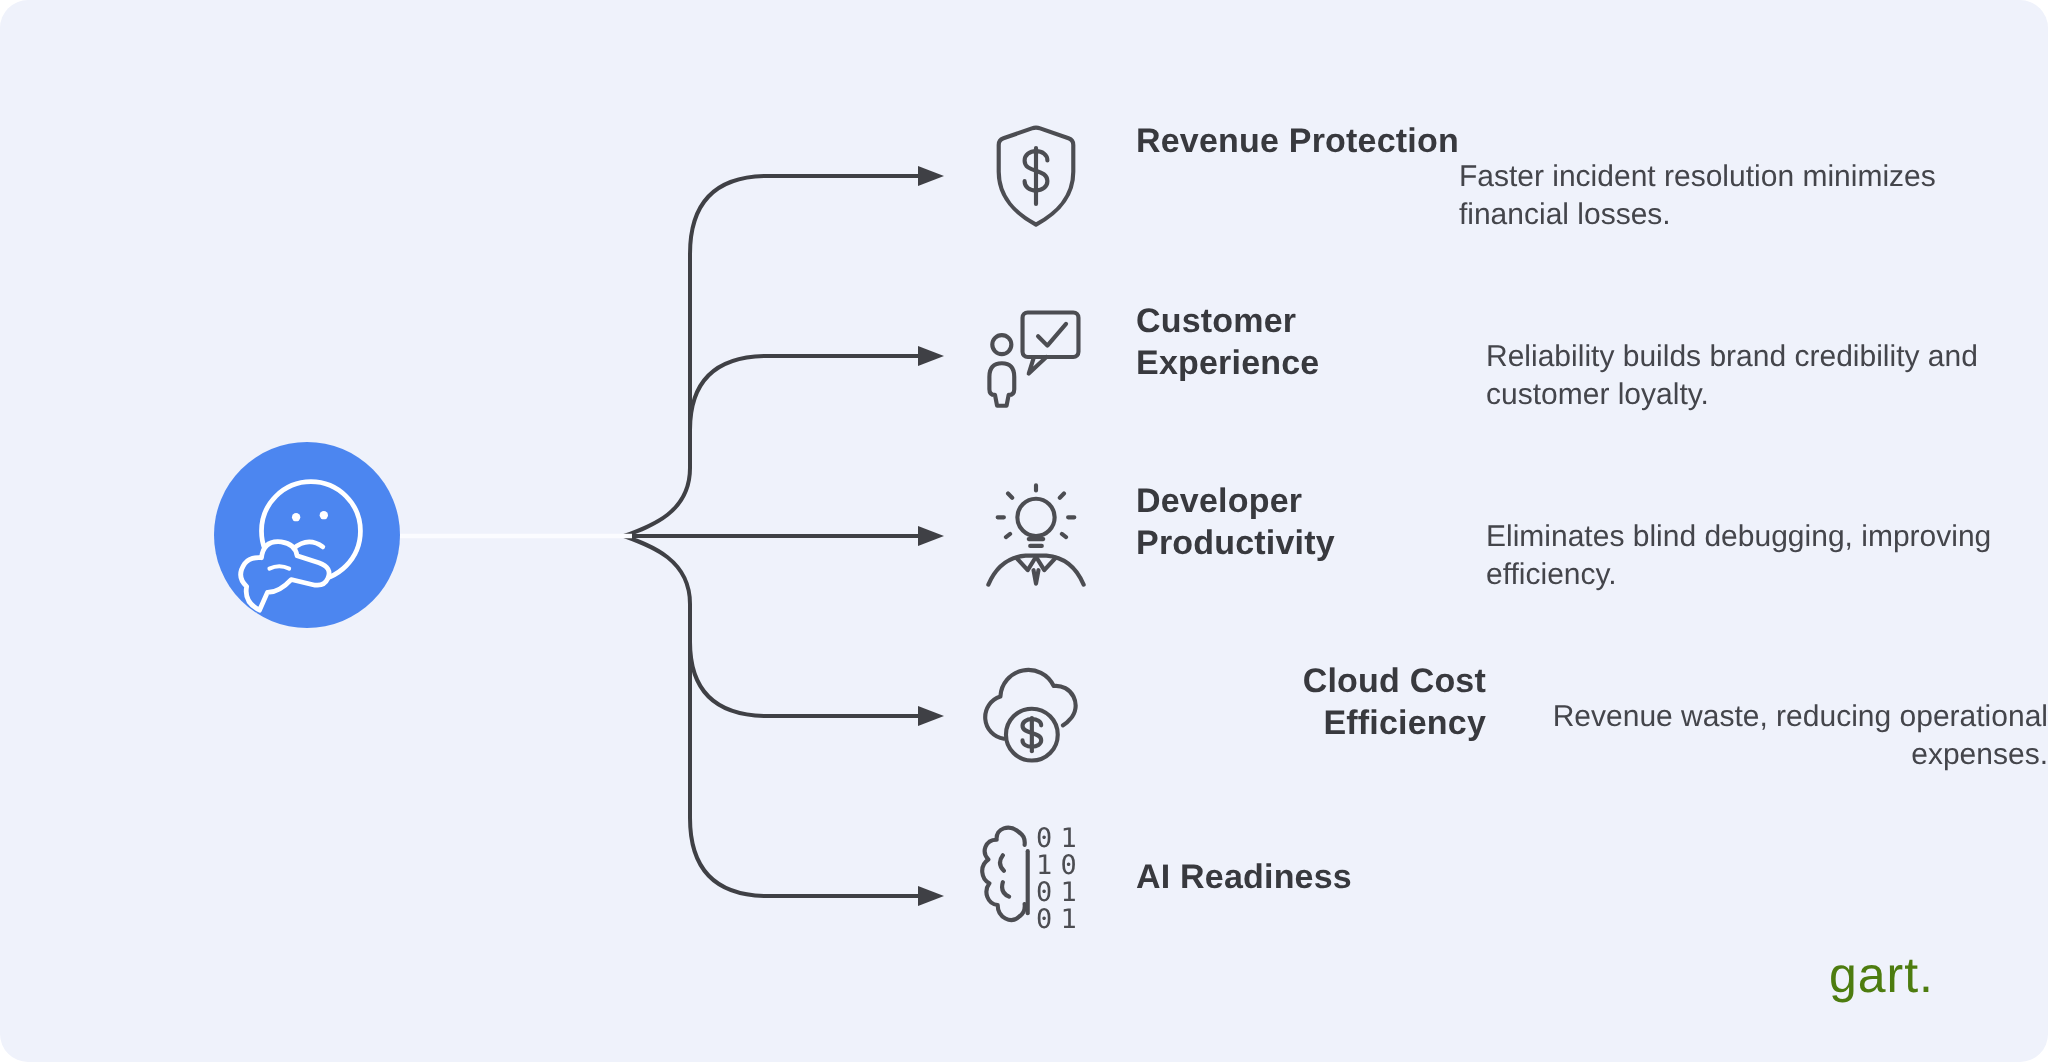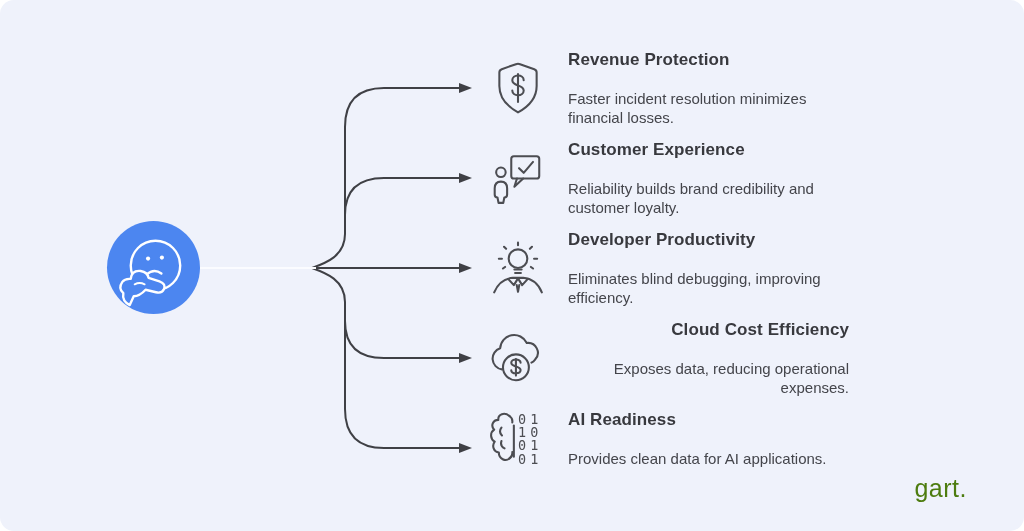--- a/index.html
+++ b/index.html
@@ -4,21 +4,21 @@
 <style>
   html,body{margin:0;padding:0;background:#ffffff;font-family:"Liberation Sans",sans-serif;}
   .canvas{position:relative;width:1024px;height:531px;background:#eff2fb;border-radius:14px;overflow:hidden;}
   .connector-svg{position:absolute;left:0;top:0;width:1024px;height:531px;pointer-events:none;}
 
   .center-node{position:absolute;left:107px;top:221px;width:93px;height:93px;border-radius:50%;
     background:#4c86f0;display:flex;align-items:center;justify-content:center;}
 
   .item{position:absolute;left:489px;height:90px;display:flex;align-items:center;gap:21px;}
   .item-icon{width:58px;height:58px;flex-shrink:0;}
-  .item-text{display:flex;flex-direction:column;}
+  .item-text{display:flex;flex-direction:row;}
   .item-title{font-size:17px;font-weight:700;color:#38393e;letter-spacing:.1px;line-height:21px;}
   .item-desc{font-size:15px;color:#44454b;line-height:19px;max-width:281px;margin-top:19px;}
 
   .logo{position:absolute;right:57px;bottom:30px;font-size:25px;font-weight:400;
     color:#4d7c0f;letter-spacing:.5px;line-height:1;}
 
   .ic{stroke:#4c4d52;stroke-width:2;fill:none;stroke-linecap:round;stroke-linejoin:round;}
   .ic-fillbg{fill:#eff2fb;}
   .bin{font-family:"DejaVu Sans Mono","Liberation Mono",monospace;font-size:13px;fill:#4c4d52;letter-spacing:4px;}
 </style>
@@ -108,34 +108,33 @@
 
   <div class="item" style="top:313px;text-align:right;">
     <svg class="item-icon" viewBox="0 0 56 56">
       <path class="ic" d="M12.5 39 A10.5 10.5 0 0 1 10.8 18.6 A13.5 13.5 0 0 1 36.5 13.5 A9.5 9.5 0 0 1 44.5 29.5 Q43 31.5 41 32.5"></path>
       <circle class="ic ic-fillbg" cx="26" cy="37" r="12.5" style="fill:#eff2fb"></circle>
       <path class="ic" d="M26 29 V45"></path>
       <path class="ic" d="M30.5 32.5 C30.5 30.6 28.5 29.5 26 29.5 C23.5 29.5 21.5 30.8 21.5 32.7 C21.5 34.8 23.7 35.5 26 36.2 C28.3 36.9 30.5 37.6 30.5 39.7 C30.5 41.6 28.5 42.8 26 42.8 C23.5 42.8 21.5 41.7 21.5 39.8"></path>
     </svg>
     <div class="item-text">
       <div class="item-title">Cloud Cost Efficiency</div>
-      <div class="item-desc">Exposes data, reducing operational expenses.</div>
+      <div class="item-desc">Revenue waste, reducing operational expenses.</div>
     </div>
   </div>
 
   <div class="item" style="top:393px;">
     <svg class="item-icon" viewBox="0 0 56 56">
       <path class="ic" d="M20 7 C15 2.5 8.5 5 9 10.5 C3.5 10.5 1.5 16.5 5 20 C0.5 23 1.5 29.5 5.5 31.5 C2.5 35.5 4.5 41.5 9.5 42 C9.5 48 16 51.5 20 47.5"></path>
       <path class="ic" d="M20 7 Q23 9 22.5 13 M20 47.5 Q23 45.5 22.5 41.5 M12 18 Q9 22 12.5 25.5 M12 31 Q10.5 36 15 38"></path>
       <path class="ic" d="M24 16 V46"></path>
       <text class="bin" x="28" y="14">01</text>
       <text class="bin" x="28" y="27">10</text>
       <text class="bin" x="28" y="40">01</text>
       <text class="bin" x="28" y="53">01</text>
     </svg>
     <div class="item-text">
       <div class="item-title">AI Readiness</div>
-      <div class="item-desc">Provides clean data for AI applications.</div>
     </div>
   </div>
 
   <div class="logo">gart.</div>
 </div>
 
 </body></html>

